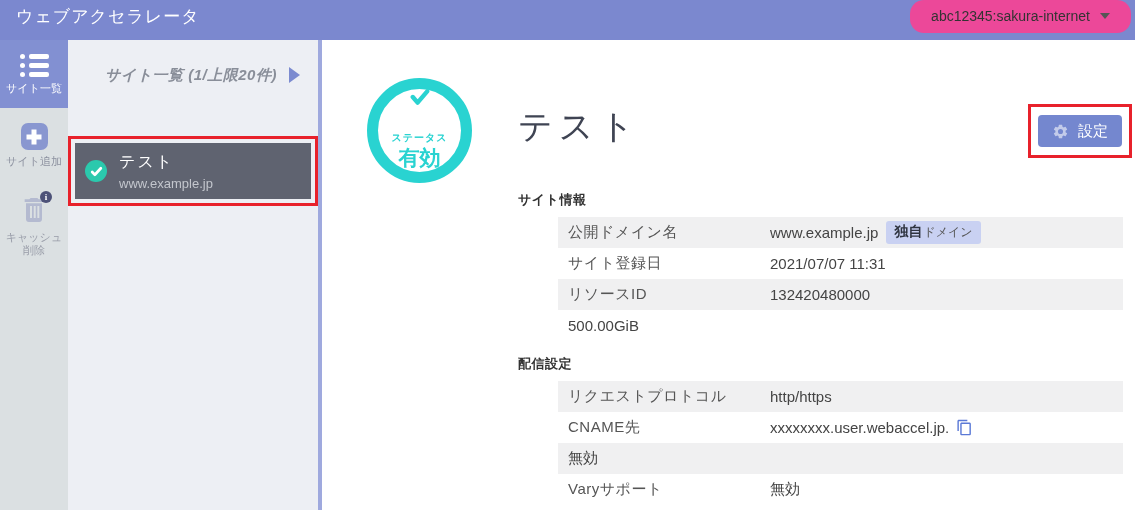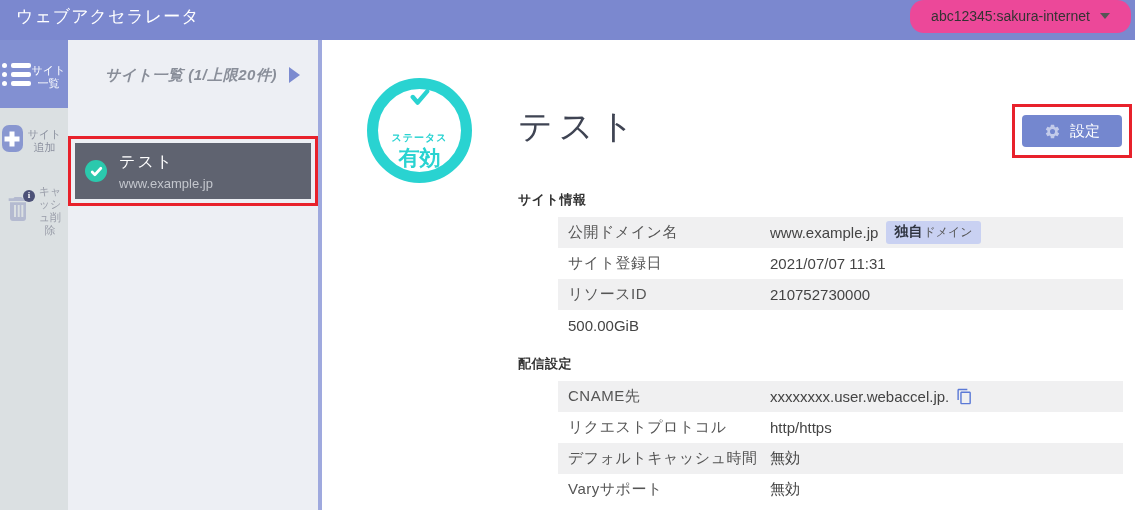--- a/index.html
+++ b/index.html
@@ -27,21 +27,21 @@
     width:0; height:0; border-left:5px solid transparent;
     border-right:5px solid transparent; border-top:6px solid #555;
   }
 
   
   .frame { display:flex; height:470px; }
 
   
   .rail { width:68px; background:#dbe0e2; flex:0 0 auto; }
   .rail-item {
-    display:flex; flex-direction:row; align-items:center; justify-content:center;
+    display:flex; flex-direction:column; align-items:center; justify-content:center;
     text-align:center; cursor:pointer; padding:8px 2px;
   }
   .rail-item .rail-label { font-size:11px; line-height:13px; margin-top:5px; color:#8d92a0; }
   .rail-item.active { background:#8290d2; height:68px; }
   .rail-item.active .rail-label { color:#fff; }
   .rail-item.add { margin-top:7px; }
   .rail-item.cache { margin-top:10px; }
   .rail-item.cache .rail-label { color:#989ca8; }
 
   
@@ -109,21 +109,21 @@
     position:absolute; left:45px; top:38px; width:105px; height:105px;
     border:11px solid #29d3d1; border-radius:50%; background:#fff;
     display:flex; flex-direction:column; align-items:center; justify-content:center;
   }
   .status-badge svg { width:36px; height:28px; margin-bottom:1px; }
   .status-line1 { color:#29d3d1; font-size:10px; font-weight:bold; letter-spacing:1px;margin-top:25px; }
   .status-line2 { color:#29d3d1; font-size:21px; font-weight:bold; margin-top:-1px; }
 
   .annotation.settings { position:absolute; top:64px; right:3px; padding:8px 7px; }
   .settings-btn {
-    width:100px; height:32px; background:#7487cf; border:none; border-radius:4px;
+    width:84px; height:32px; background:#7487cf; border:none; border-radius:4px;
     display:flex; align-items:center; justify-content:center; gap:9px;
     color:#fff; font-size:15px; cursor:pointer;
     font-family:"Liberation Sans","DejaVu Sans",sans-serif;
   }
   .settings-btn svg { width:17px; height:17px; fill:#c3cbea; }
 
   .content { margin:0 12px 0 196px; padding-top:66px; }
   .page-title { font-size:34px; font-weight:400; color:#3f4453; letter-spacing:6px; line-height:41px; margin-bottom:44px; }
 
   .section-title { font-size:13px; font-weight:bold; color:#333; margin-bottom:8px; letter-spacing:.5px; }
@@ -247,48 +247,47 @@
                 <span class="rest">ドメイン</span>
               </span>
             </span>
           </div>
           <div class="kv-row">
             <span class="kv-label">サイト登録日</span>
             <span class="kv-value">2021/07/07 11:31</span>
           </div>
           <div class="kv-row">
             <span class="kv-label">リソースID</span>
-            <span class="kv-value">210752730000</span>
+            <span class="kv-value">132420480000</span>
           </div>
           <div class="kv-row">
             <span class="kv-value">500.00GiB</span>
           </div>
         </div>
       </div>
 
       <div class="section">
         <div class="section-title">配信設定</div>
         <div class="kv-table">
+          <div class="kv-row">
+            <span class="kv-label">リクエストプロトコル</span>
+            <span class="kv-value">http/https</span>
+          </div>
           <div class="kv-row">
             <span class="kv-label">CNAME先</span>
             <span class="kv-value">
               <span>xxxxxxxx.user.webaccel.jp.</span>
               <span class="copy-icon">
                 <svg viewBox="0 0 24 24">
                   <path d="M16 1H4c-1.1 0-2 .9-2 2v14h2V3h12V1zm3 4H8c-1.1 0-2 .9-2 2v14c0 1.1.9 2 2 2h11c1.1 0 2-.9 2-2V7c0-1.1-.9-2-2-2zm0 16H8V7h11v14z"></path>
                 </svg>
               </span>
             </span>
           </div>
           <div class="kv-row">
-            <span class="kv-label">リクエストプロトコル</span>
-            <span class="kv-value">http/https</span>
-          </div>
-          <div class="kv-row">
-            <span class="kv-label">デフォルトキャッシュ時間</span>
             <span class="kv-value">無効</span>
           </div>
           <div class="kv-row">
             <span class="kv-label">Varyサポート</span>
             <span class="kv-value">無効</span>
           </div>
         </div>
       </div>
     </div>
 

